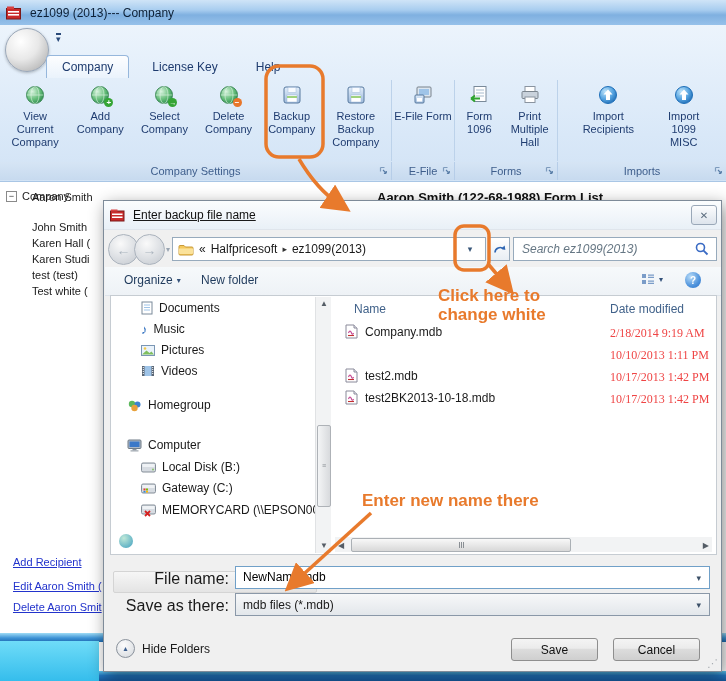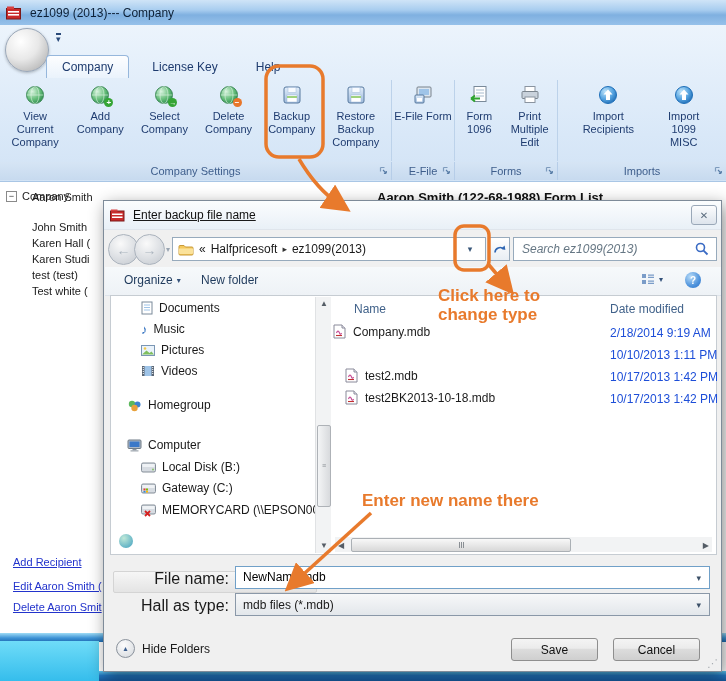--- a/index.html
+++ b/index.html
@@ -81,21 +81,21 @@
   .nav-row{position:absolute;height:18px;display:flex;align-items:center;gap:6px;font-size:12px;color:#1a1a1a;white-space:nowrap;}
   .nav-sel{position:absolute;left:2px;top:275px;width:202px;height:20px;border:1px solid #d4d4d4;border-radius:2px;
     background:linear-gradient(#f6f6f6,#e4e4e4);}
   .vscroll{position:absolute;left:204px;top:1px;width:15px;height:256px;background:#f2f3f4;border-left:1px solid #e0e2e4;}
   .vthumb{position:absolute;left:1px;width:12px;background:linear-gradient(90deg,#f4f5f6,#d8dadd);
     border:1px solid #aeb2b7;border-radius:2px;display:flex;align-items:center;justify-content:center;
     color:#8a8f94;font-size:7px;line-height:6px;}
   .scrollarrow{color:#555d66;font-size:8px;position:absolute;}
   .lcolhead{position:absolute;top:6px;font-size:12px;color:#41628a;}
   .filerow{position:absolute;display:flex;align-items:center;gap:7px;font-size:12px;color:#1a1a1a;white-space:nowrap;}
-  .filedate{position:absolute;font-size:12px;color:#1d4ed8;white-space:nowrap;}
+  .filedate{position:absolute;font-size:12px;color:#ef4444;white-space:nowrap;font-family:Liberation Serif, serif;}
   .hscroll{position:absolute;left:224px;top:241px;width:377px;height:15px;background:#f2f3f4;display:flex;align-items:center;}
   .hthumb{position:absolute;left:16px;top:1px;width:218px;height:12px;background:linear-gradient(#f8f8f8,#d8d8d8);
     border:1px solid #abb0b5;border-radius:2px;display:flex;align-items:center;justify-content:center;gap:1px;}
   .hthumb i{display:block;width:1px;height:6px;background:#8a8f94;}
   .frow-label{position:absolute;width:120px;text-align:right;font-size:16px;color:#1a1a1a;}
   .fn-input{position:absolute;left:131px;width:475px;height:23px;background:#fff;border:1px solid #70a0c8;box-sizing:border-box;}
   .fn-input input{width:440px;border:none;outline:none;font-size:12px;padding:3px 0 0 7px;
     font-family:"Liberation Sans",sans-serif;background:transparent;}
   .combo{position:absolute;left:131px;width:475px;height:23px;box-sizing:border-box;
     background:linear-gradient(#f7f8f9,#e3e7eb);border:1px solid #8a98a8;display:flex;align-items:center;
@@ -256,21 +256,21 @@
           <span class="lbl">Form 1096</span>
         </div>
         <div class="rbtn" style="width:52px">
           <span class="iconwrap">
             <svg width="20" height="20">
                 <rect x="5" y="1.5" width="10" height="5" fill="#fff" stroke="#8a94a0"></rect>
                 <rect x="2" y="6.5" width="16" height="7" rx="1" fill="#c9d2dc" stroke="#7a848e"></rect>
                 <rect x="5" y="12" width="10" height="5.5" fill="#fff" stroke="#8a94a0"></rect>
               </svg>
           </span>
-          <span class="lbl">Print Multiple Edit</span>
+          <span class="lbl">Print Multiple Hall</span>
         </div>
       </div>
 
       <div class="rgroup" style="width:168px;border-right:none">
         <div class="rbtn" style="width:66px">
           <span class="iconwrap">
             <svg width="20" height="20">
                 <circle cx="10" cy="10" r="8.5" fill="url(#gb)" stroke="#1f6fb8"></circle>
                 <path d="M10 4.5 L14.5 9.5 H12 V15 H8 V9.5 H5.5 Z" fill="#ffffff"></path>
               </svg>
@@ -535,21 +535,21 @@
         <span class="scrollarrow" style="left:4px;top:2px">▲</span>
         <div class="vthumb" style="top:128px;height:80px">
             <span>≡</span>
           </div>
         <span class="scrollarrow" style="left:4px;top:244px">▼</span>
       </div>
 
       <div class="lcolhead" style="left:243px">Name</div>
       <div class="lcolhead" style="left:499px">Date modified</div>
 
-      <div class="filerow" style="left:222px;top:28px">
+      <div class="filerow" style="left:234px;top:28px">
         <span style="display:inline-flex">
             <svg width="13" height="15">
               <path d="M1 1 h8 l3 3 v10 h-11 Z" fill="#ffffff" stroke="#8a8a9a"></path>
               <path d="M9 1 v3 h3" fill="#e8e8f0" stroke="#8a8a9a"></path>
               <path d="M3.5 9 q1.5 -4 3 0 q1 2.5 2 0" fill="none" stroke="#c2428f" stroke-width="1.1"></path>
               <path d="M3 11.5 h6" stroke="#c23030" stroke-width="1.1"></path>
             </svg>
           </span>
         <span>Company.mdb</span>
       </div>
@@ -593,21 +593,21 @@
         <span class="scrollarrow" style="right:3px;top:4px">▶</span>
       </div>
     </div>
 
     <div class="frow-label" style="left:5px;top:369px">File name:</div>
     <div class="fn-input" style="top:365px">
       <input value="NewName.mdb" style="">
       <span class="combo-arrow">▾</span>
     </div>
 
-    <div class="frow-label" style="left:5px;top:396px">Hall as type:</div>
+    <div class="frow-label" style="left:5px;top:396px">Save as there:</div>
     <div class="combo" style="top:392px">
       <span>mdb files (*.mdb)</span>
       <span class="combo-arrow">▾</span>
     </div>
 
     <div class="hidefolders">
       <span class="hf-circle">
           <span>▴</span>
         </span>
       <span>Hide Folders</span>
@@ -619,17 +619,17 @@
 
   <svg class="ann-svg">
     <rect x="266" y="66" width="57" height="91" rx="13" fill="none" stroke="#e87a2c" stroke-width="3.5"></rect>
     <path d="M299 159 C 312 181, 327 196, 339 204" fill="none" stroke="#e87a2c" stroke-width="3.5" marker-end="url(#ah)"></path>
     <rect x="455" y="226" width="34" height="44" rx="9" fill="none" stroke="#e87a2c" stroke-width="3.5"></rect>
     <path d="M489 265 L505 284" fill="none" stroke="#e87a2c" stroke-width="3.5" marker-end="url(#ah)"></path>
     <path d="M371 513 L295 582" fill="none" stroke="#e87a2c" stroke-width="3.5" marker-end="url(#ah)"></path>
   </svg>
   <div class="ann-text" style="left:438px;top:286px">
     <div>Click here to</div>
-    <div>change type</div>
+    <div>change white</div>
   </div>
   <div class="ann-text" style="left:362px;top:491px">Enter new name there</div>
 
 </div>
 
 </body></html>

